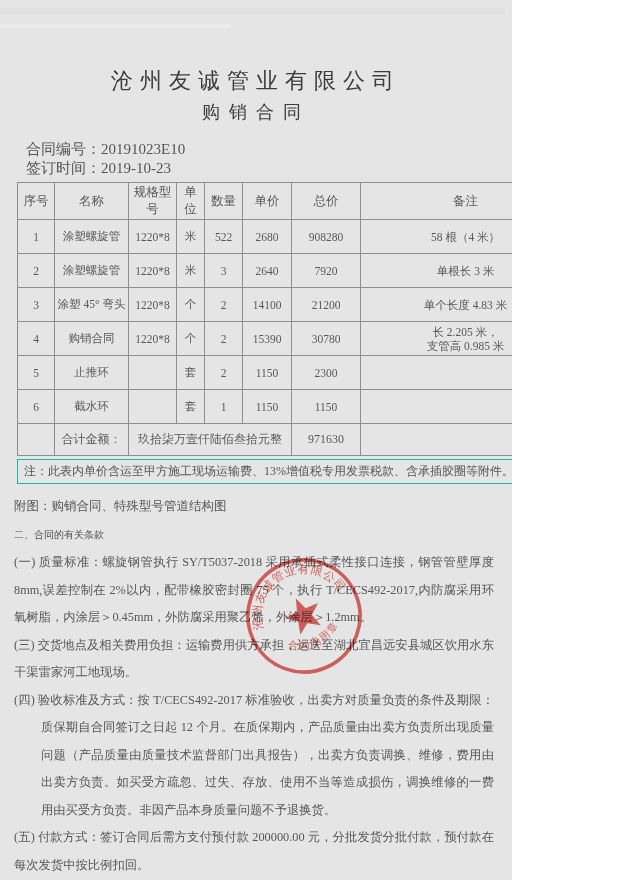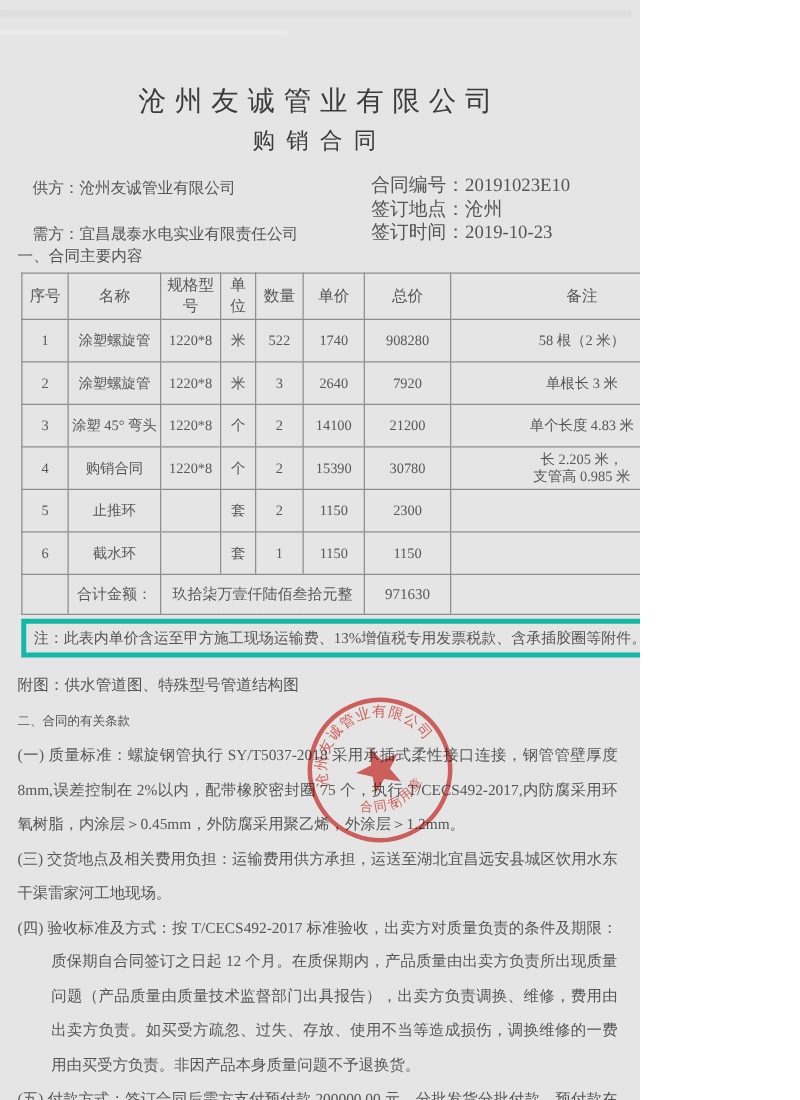--- a/index.html
+++ b/index.html
@@ -34,21 +34,21 @@
   }
   .items-table th, .items-table td {
     border: 1px solid #8e8e8e; text-align: center; vertical-align: middle;
     font-weight: normal; color: #585858; padding: 1px 2px; overflow: hidden;
   }
   .items-table th { height: 30px; font-size: 12.5px; }
   .items-table td { height: 34px; font-size: 11.5px; }
   .items-table td:last-child { white-space: pre-line; line-height: 14px; }
   .total-row td { height: 32px; font-size: 12px; }
   .note-box {
-    width: 553px; margin: 3px 0 0 17px; border: 4px solid #14b8a6;
+    width: 553px; margin: 3px 0 0 17px; border: 1px solid #14b8a6;
     font-size: 12px; color: #555; padding: 4px 6px; line-height: 15px;
   }
   .attachment-line { margin: 14px 0 0 14px; font-size: 12.5px; color: #555; }
   .section2-title { margin: 13px 0 0 14px; font-size: 10px; color: #505050; font-weight: normal; }
   .clauses { margin: 7px 18px 0 14px; font-size: 12.3px; line-height: 27.5px; color: #565656; text-align: justify; }
   .clauses p { margin: 0; }
   .clauses p.hanging { padding-left: 27px; text-indent: -27px; }
 
   .stamp { position: absolute; mix-blend-mode: multiply; opacity: .78; pointer-events: none; }
   .stamp svg { display: block; }
@@ -59,28 +59,22 @@
 <div class="page">
 
   <div class="artifact streak-1"></div>
   <div class="artifact streak-2"></div>
   <div class="artifact dot-1"></div>
 
   <h1 class="doc-title">沧州友诚管业有限公司</h1>
   <h2 class="doc-subtitle">购销合同</h2>
 
   <div class="info-block">
-    <div class="info-left">
-      <div class="supplier-line">供方：沧州友诚管业有限公司</div>
-      <div class="buyer-line">需方：宜昌晟泰水电实业有限责任公司</div>
-      <div class="section1-line">一、合同主要内容</div>
-    </div>
     <div class="info-right">
       <div>合同编号：20191023E10</div>
-      <div>签订地点：沧州</div>
       <div>签订时间：2019-10-23</div>
     </div>
   </div>
 
   <table class="items-table">
     <colgroup>
       <col style="width:37px">
         <col style="width:74px">
         <col style="width:48px">
         <col style="width:28px">
@@ -101,23 +95,23 @@
           <th>备注</th>
         </tr>
     </thead>
     <tbody>
         <tr>
           <td>1</td>
           <td>涂塑螺旋管</td>
           <td>1220*8</td>
           <td>米</td>
           <td>522</td>
-          <td>1740</td>
+          <td>2680</td>
           <td>908280</td>
-          <td>58 根（2 米）</td>
+          <td>58 根（4 米）</td>
         </tr>
         <tr>
           <td>2</td>
           <td>涂塑螺旋管</td>
           <td>1220*8</td>
           <td>米</td>
           <td>3</td>
           <td>2640</td>
           <td>7920</td>
           <td>单根长 3 米</td>
@@ -170,21 +164,21 @@
         <td>合计金额：</td>
         <td colspan="4">玖拾柒万壹仟陆佰叁拾元整</td>
         <td>971630</td>
         <td></td>
       </tr>
     </tbody>
   </table>
 
   <div class="note-box">注：此表内单价含运至甲方施工现场运输费、13%增值税专用发票税款、含承插胶圈等附件。</div>
 
-  <div class="attachment-line">附图：供水管道图、特殊型号管道结构图</div>
+  <div class="attachment-line">附图：购销合同、特殊型号管道结构图</div>
   <h3 class="section2-title">二、合同的有关条款</h3>
 
   <div class="clauses">
     <p>(一) 质量标准：螺旋钢管执行 SY/T5037-2018 采用承插式柔性接口连接，钢管管壁厚度 8mm,误差控制在 2%以内，配带橡胶密封圈 75 个，执行 T/CECS492-2017,内防腐采用环氧树脂，内涂层＞0.45mm，外防腐采用聚乙烯，外涂层＞1.2mm。</p>
     <p>(三) 交货地点及相关费用负担：运输费用供方承担，运送至湖北宜昌远安县城区饮用水东干渠雷家河工地现场。</p>
     <p class="hanging">(四) 验收标准及方式：按 T/CECS492-2017 标准验收，出卖方对质量负责的条件及期限：质保期自合同签订之日起 12 个月。在质保期内，产品质量由出卖方负责所出现质量问题（产品质量由质量技术监督部门出具报告），出卖方负责调换、维修，费用由出卖方负责。如买受方疏忽、过失、存放、使用不当等造成损伤，调换维修的一费用由买受方负责。非因产品本身质量问题不予退换货。</p>
     <p>(五) 付款方式：签订合同后需方支付预付款 200000.00 元，分批发货分批付款，预付款在每次发货中按比例扣回。</p>
 
   </div>
 

